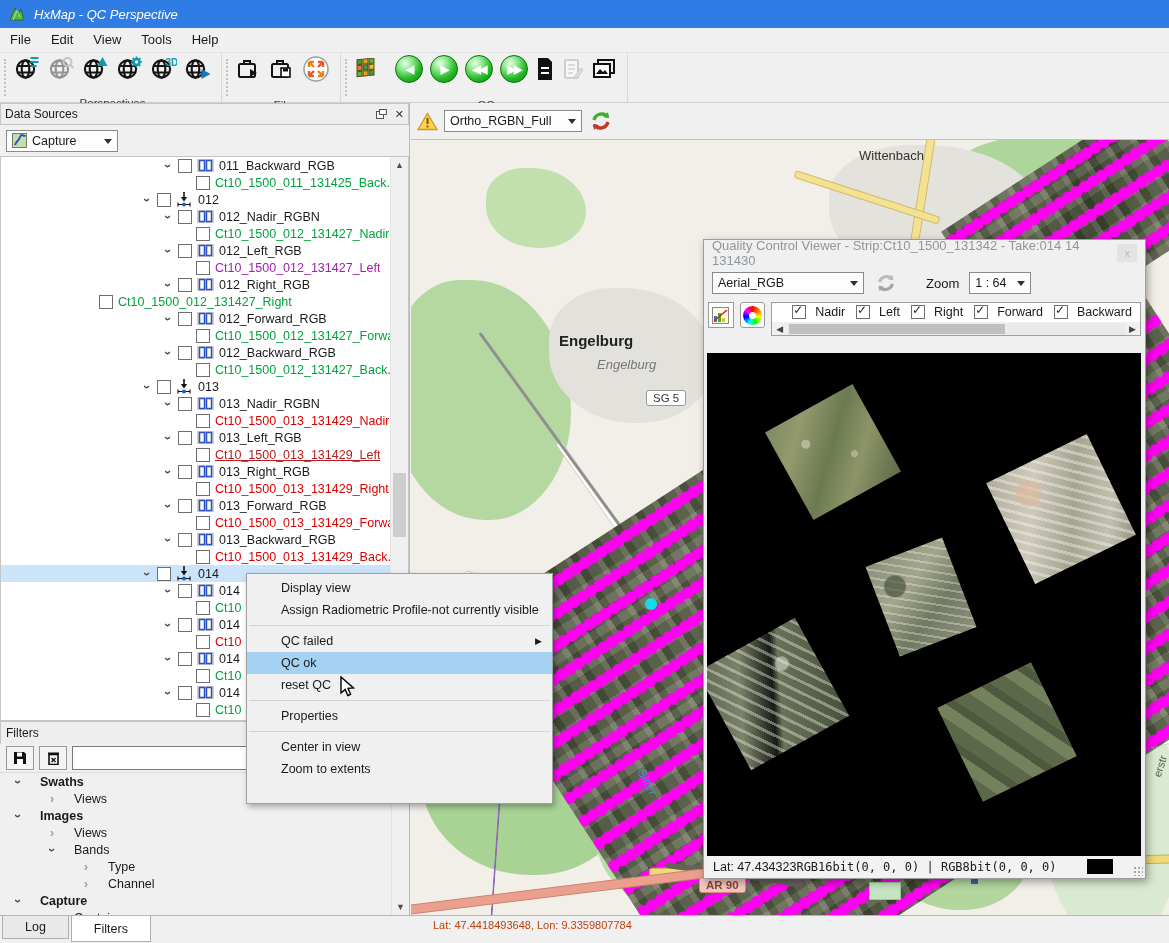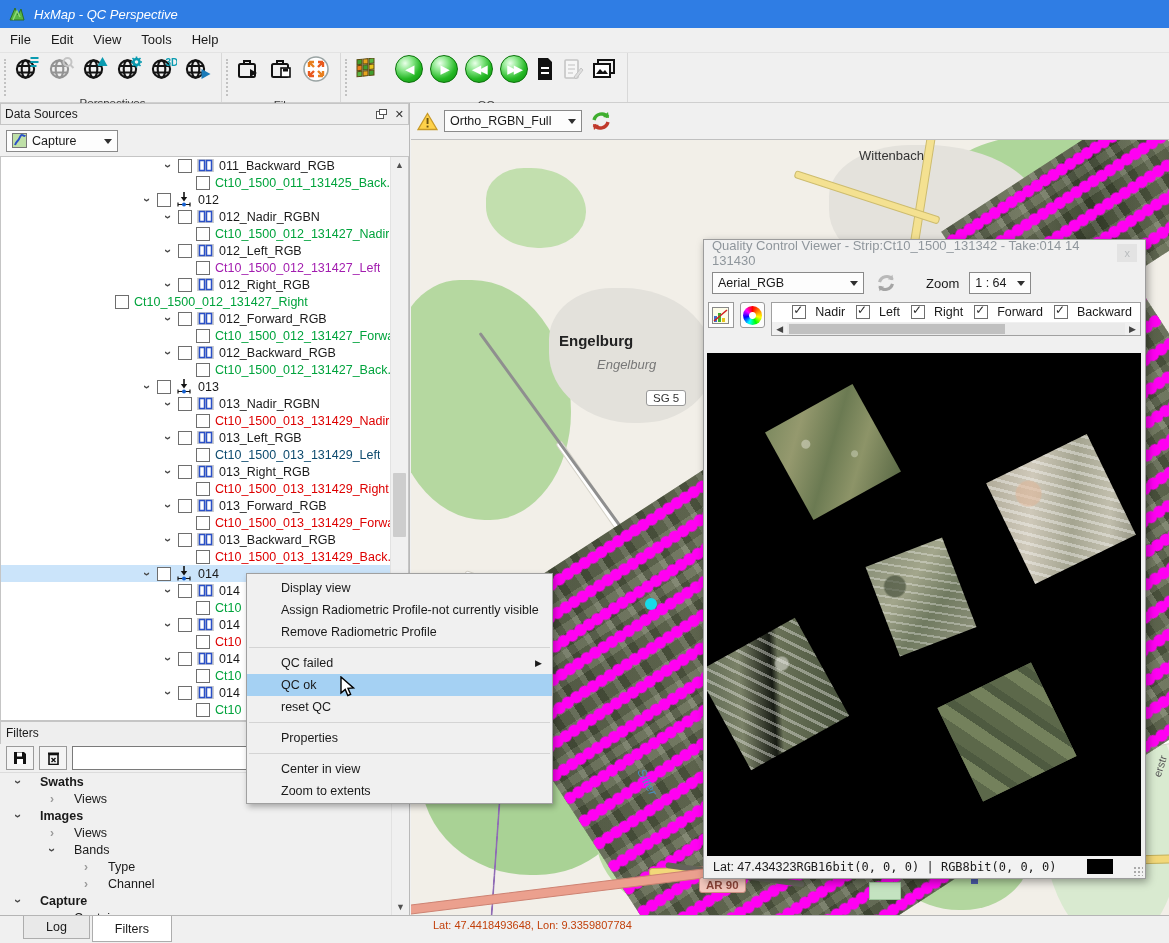--- a/index.html
+++ b/index.html
@@ -59,21 +59,21 @@
                   display:flex;align-items:center;padding:0 5px;font-size:12px;flex:none;}
   #filters-toolbar{height:28px;display:flex;align-items:center;gap:5px;padding:0 6px;flex:none;background:#f0f0f0;}
   .fbtn{width:26px;height:22px;border:1px solid #9a9a9a;background:#f4f4f4;display:flex;align-items:center;justify-content:center;}
   #filter-input{width:218px;height:20px;border:1px solid #7a7a7a;background:#fff;}
   #filters-tree{flex:1;background:#f0f0f0;position:relative;overflow:hidden;border-top:1px solid #dcdcdc;}
   .frow{height:17px;display:flex;align-items:center;font-size:12.5px;}
   .frow b{font-weight:bold;}
 
   
   #bottombar{left:0;top:915px;width:1169px;height:28px;background:#f0f0f0;border-top:1px solid #b5b5b5;
-             display:flex;align-items:center;box-sizing:border-box;padding-left:21px;}
+             display:flex;align-items:center;box-sizing:border-box;}
   .btab{height:22px;margin-top:0;padding:0 22px;display:flex;align-items:center;font-size:12.5px;
         border:1px solid #adadad;border-top:none;background:#e9e9e9;margin-left:2px;}
   .btab.active{background:#fff;height:25px;}
   #coord-status{position:absolute;left:433px;top:919px;font-size:11px;color:#c2410c;}
 
   
   #map-area{left:411px;top:103px;width:758px;height:812px;background:#f0f0f0;box-sizing:border-box;}
   #ortho-bar{left:0;top:0;width:900px;height:37px;display:flex;align-items:center;gap:6px;padding-left:6px;
              box-sizing:border-box;border-bottom:1px solid #c0c0c0;background:#f0f0f0;position:absolute;}
   #map-canvas{left:0;top:37px;width:758px;height:775px;position:absolute;overflow:hidden;background:#f2efe8;}
@@ -379,21 +379,21 @@
           <span class="cb"></span>
           <span class="tico-tree">
             <svg width="17" height="13" viewBox="0 0 17 13">
               <rect x="0" y="0" width="17" height="13" fill="#cfcfcf"></rect>
               <rect x="2.5" y="1.5" width="5" height="10" fill="#fff" stroke="#2a50c8" stroke-width="1.5"></rect>
               <rect x="9.5" y="1.5" width="5" height="10" fill="#fff" stroke="#2a50c8" stroke-width="1.5"></rect>
             </svg>
           </span>
           <span class="tlabel" style="color: rgb(26, 26, 26);">012_Right_RGB</span>
         </div>
-        <div class="trow" style="padding-left: 112px;">
+        <div class="trow" style="padding-left: 84px; margin-left: 12px;">
           <span class="cb"></span>
           <span class="tlabel" style="color: rgb(0, 163, 60);">Ct10_1500_012_131427_Right</span>
         </div>
         <div class="trow" style="padding-left: 159px;">
           <span class="chev">›</span>
           <span class="cb"></span>
           <span class="tico-tree">
             <svg width="17" height="13" viewBox="0 0 17 13">
               <rect x="0" y="0" width="17" height="13" fill="#cfcfcf"></rect>
               <rect x="2.5" y="1.5" width="5" height="10" fill="#fff" stroke="#2a50c8" stroke-width="1.5"></rect>
@@ -458,21 +458,21 @@
             <svg width="17" height="13" viewBox="0 0 17 13">
               <rect x="0" y="0" width="17" height="13" fill="#cfcfcf"></rect>
               <rect x="2.5" y="1.5" width="5" height="10" fill="#fff" stroke="#2a50c8" stroke-width="1.5"></rect>
               <rect x="9.5" y="1.5" width="5" height="10" fill="#fff" stroke="#2a50c8" stroke-width="1.5"></rect>
             </svg>
           </span>
           <span class="tlabel" style="color: rgb(26, 26, 26);">013_Left_RGB</span>
         </div>
         <div class="trow" style="padding-left: 193px;">
           <span class="cb"></span>
-          <span class="tlabel" style="color: #0c4a6e;">Ct10_1500_013_131429_Left</span>
+          <span class="tlabel" style="color: #b91c1c; text-decoration: underline;">Ct10_1500_013_131429_Left</span>
         </div>
         <div class="trow" style="padding-left: 159px;">
           <span class="chev">›</span>
           <span class="cb"></span>
           <span class="tico-tree">
             <svg width="17" height="13" viewBox="0 0 17 13">
               <rect x="0" y="0" width="17" height="13" fill="#cfcfcf"></rect>
               <rect x="2.5" y="1.5" width="5" height="10" fill="#fff" stroke="#2a50c8" stroke-width="1.5"></rect>
               <rect x="9.5" y="1.5" width="5" height="10" fill="#fff" stroke="#2a50c8" stroke-width="1.5"></rect>
             </svg>
@@ -824,23 +824,20 @@
   <div class="grip"></div>
 </div>
 
 <div class="abs" id="context-menu">
     <div class="mitem">
       <span>Display view</span>
     </div>
     <div class="mitem">
       <span>Assign Radiometric Profile-not currently visible</span>
     </div>
-    <div class="mitem">
-      <span>Remove Radiometric Profile</span>
-    </div>
     <div class="msep"></div>
     <div class="mitem">
       <span>QC failed</span>
       <span class="marrow">▶</span>
     </div>
     <div class="mitem hl">
       <span>QC ok</span>
     </div>
     <div class="mitem">
       <span>reset QC</span>

